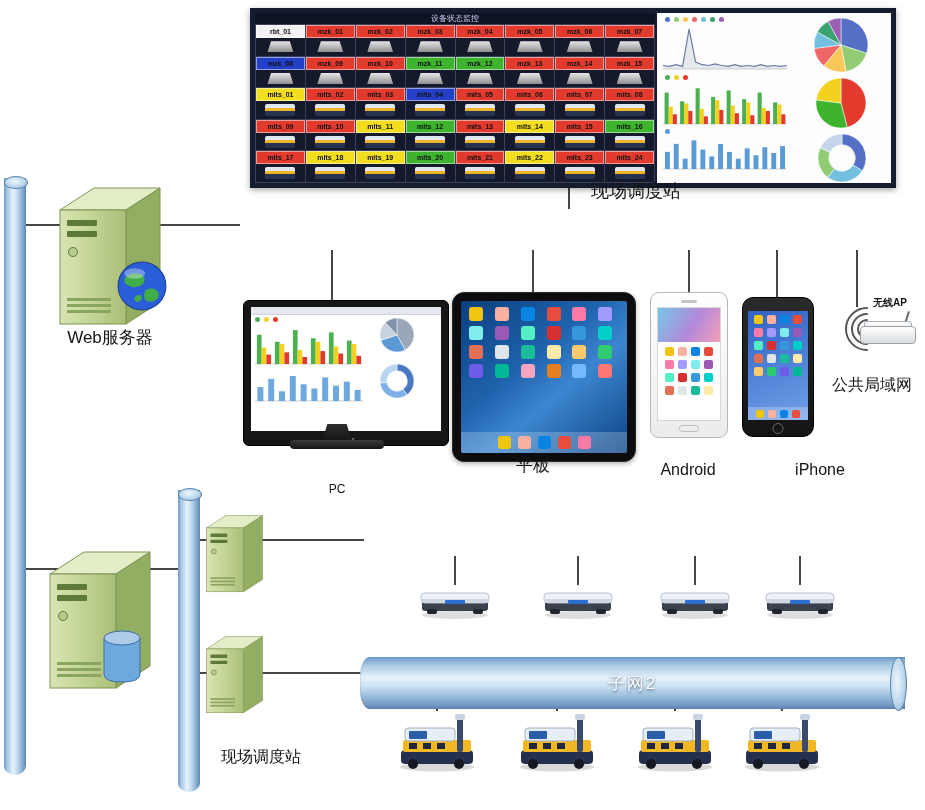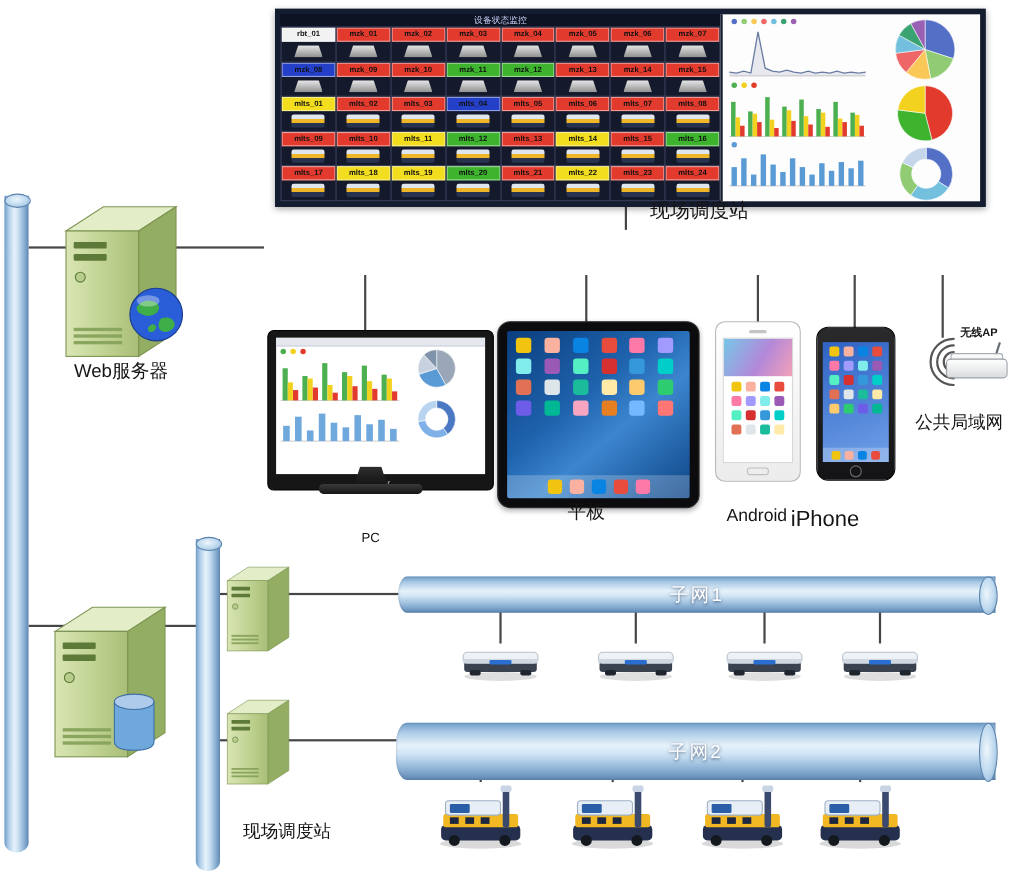--- a/index.html
+++ b/index.html
@@ -168,24 +168,20 @@
   <div class="line v" style="left:781px;top:689px;height:22px"></div>
 
   <div class="pipe-v" style="left:4px;top:178px;width:22px;height:597px">
     <div class="cap-t"></div>
   </div>
   <div class="pipe-v" style="left:178px;top:490px;width:22px;height:302px">
     <div class="cap-t"></div>
   </div>
 
 
-  <div class="pipe-h" style="left:362px;top:524px;width:543px;height:33px">
-    <div class="cap-r"></div>
-    <div class="pipe-label" style="font-size:17px">子网1</div>
-  </div>
   <div class="pipe-h" style="left:360px;top:657px;width:545px;height:52px">
     <div class="cap-r"></div>
     <div class="pipe-label" style="font-size:17px">子网2</div>
   </div>
 
   <div class="dashboard">
     <div class="dash-left">
       <div class="dash-title">设备状态监控</div>
       <div class="dash-grid">
           <div class="cell">
@@ -629,21 +625,21 @@
         </div>
       <div class="i-dock">
           <span style="background: rgb(241, 196, 15);"></span>
           <span style="background: rgb(250, 177, 160);"></span>
           <span style="background: rgb(9, 132, 227);"></span>
           <span style="background: rgb(231, 76, 60);"></span>
         </div>
     </div>
     <div class="i-home"></div>
   </div>
-  <div class="lbl" style="left:710px;top:461px;width:80px;font-size:20px">iPhone</div>
+  <div class="lbl" style="left:780px;top:461px;width:80px;font-size:16px">iPhone</div>
 
   <div class="lbl" style="left:862px;top:297px;width:56px;font-size:10px;font-weight:bold">无线AP</div>
   <svg class="wifi-arcs" viewBox="0 0 36 46">
     <path d="M34,14 A9,9 0 0 0 34,32" fill="none" stroke="#555" stroke-width="2" stroke-linecap="round"></path>
     <path d="M34,8 A15,15 0 0 0 34,38" fill="none" stroke="#555" stroke-width="2" stroke-linecap="round"></path>
     <path d="M34,2 A21,21 0 0 0 34,44" fill="none" stroke="#555" stroke-width="2" stroke-linecap="round"></path>
   </svg>
   <div class="router">
     <div class="ant"></div>
     <div class="rtop"></div>

